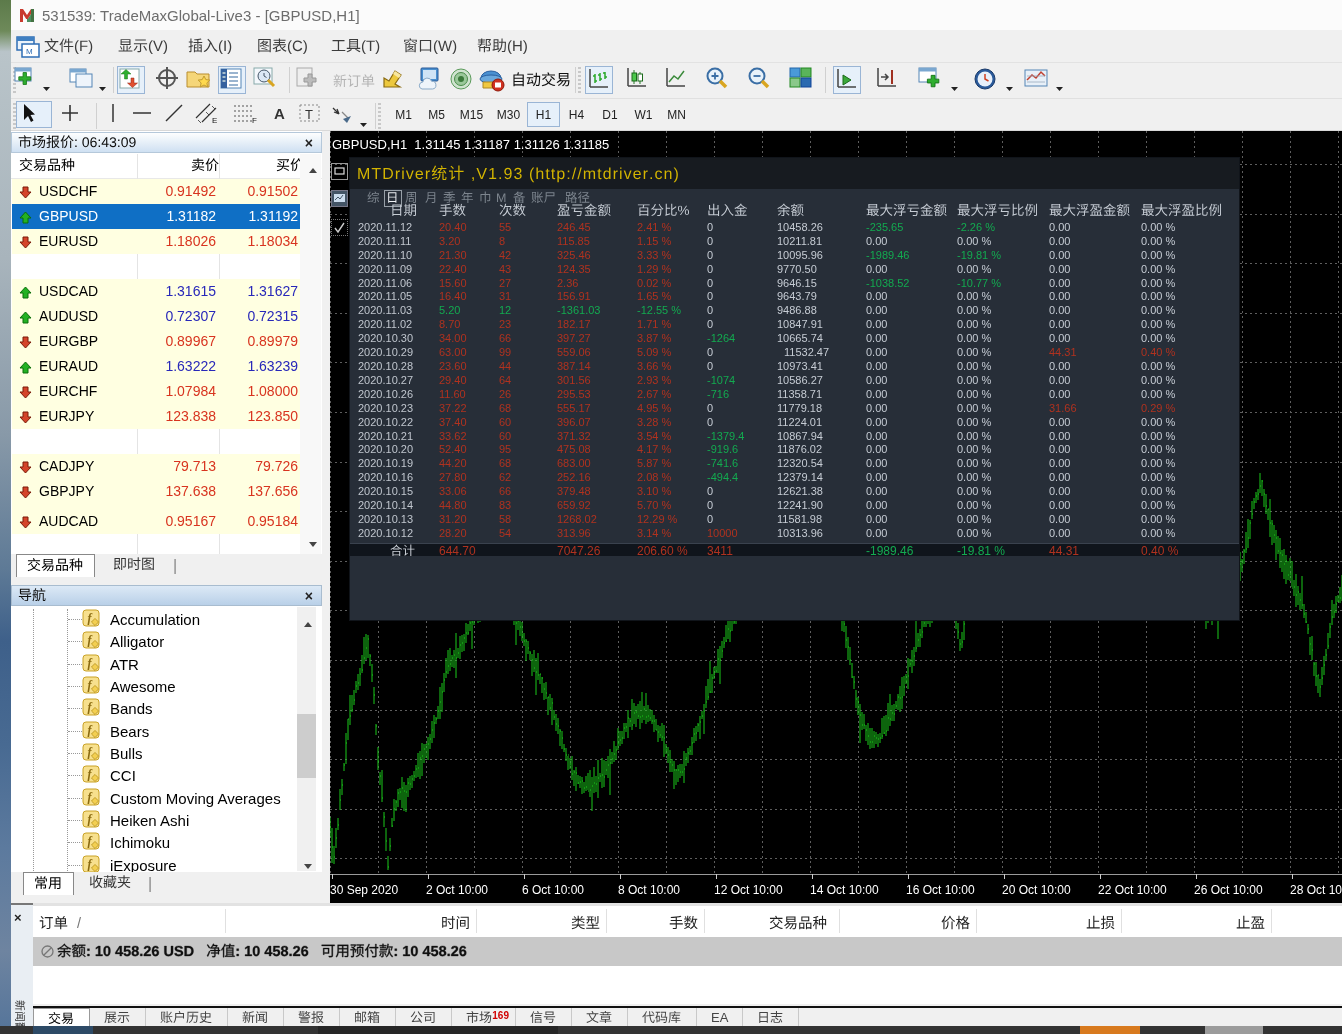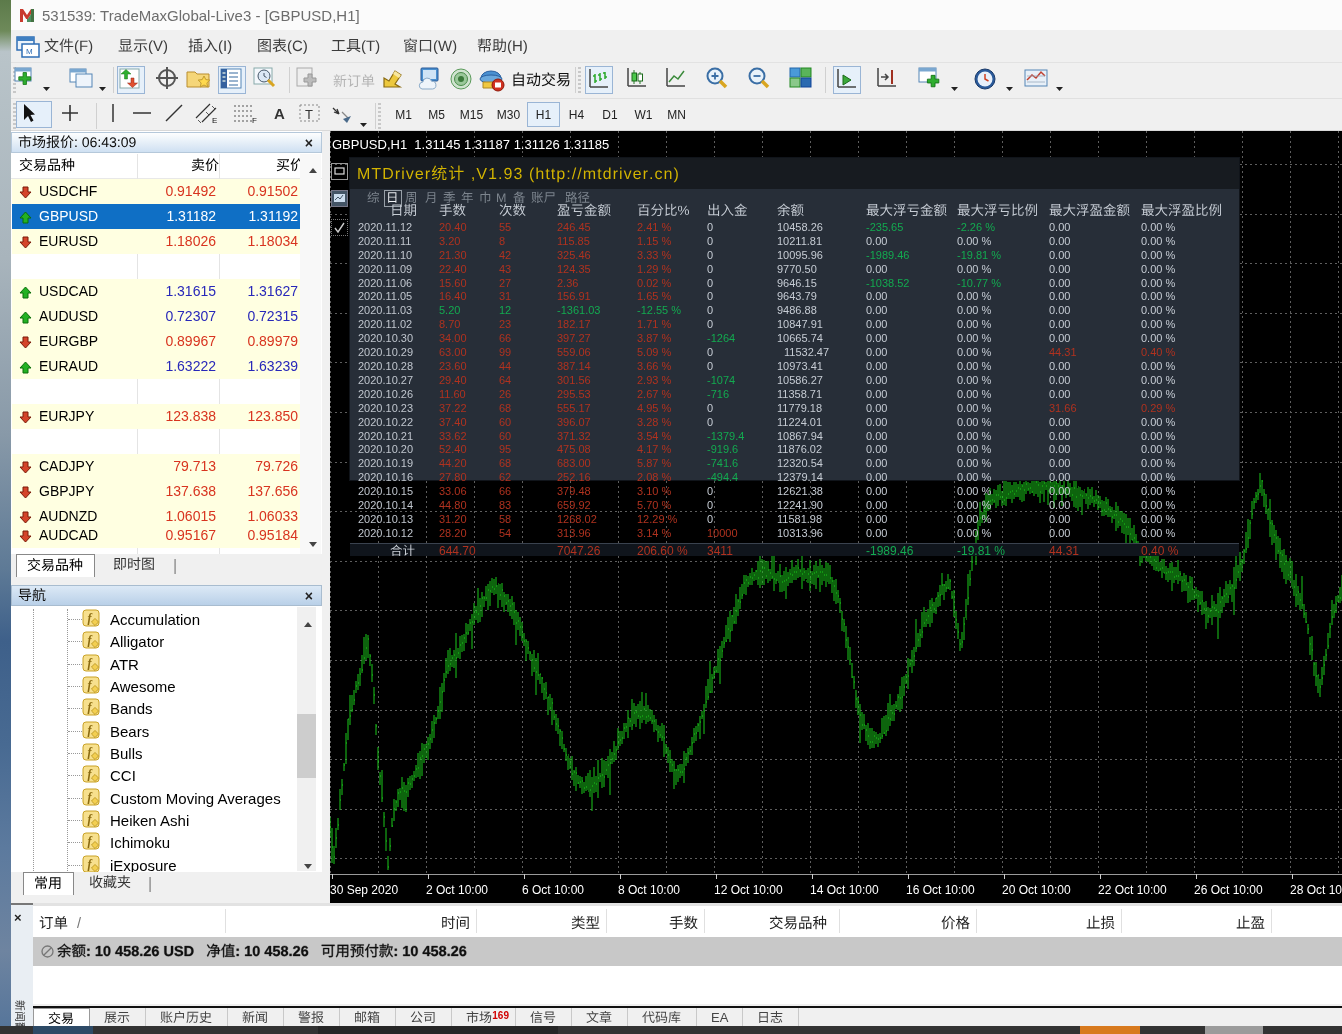--- a/index.html
+++ b/index.html
@@ -60,21 +60,21 @@
 .tree { position:absolute; border-left:1px dotted #999; width:1px; }
 
 
 #chart { left:330px; top:131px; width:1012px; height:772px; background:#000; }
 #chart svg { position:absolute; left:0; top:0; }
 #ohlc { position:absolute; left:2px; top:6px; color:#fff; font-size:13px; }
 .axl { position:absolute; top:752px; color:#fff; font-size:12px; white-space:nowrap; }
 .cicon { position:absolute; color:#bbb; font-size:13px; }
 
 
-#stats { left:349px; top:157px; width:891px; height:324px; background:#272e38; border:1px solid #10141a; }
+#stats { left:349px; top:157px; width:891px; height:464px; background:#272e38; border:1px solid #10141a; }
 #stitle { position:absolute; left:0; top:0; width:889px; height:31px; background:#171b20; padding:7px 0 0 7px; }
 #stabs { position:absolute; left:0; top:31px; width:889px; height:22px; }
 .stab { position:absolute; top:2px; font-size:13px; color:#7d858e; }
 .stab.sel { border:1px solid #98a0a8; padding:0 1px; margin:-1px 0 0 -2px; display:inline-block; height:17px; overflow:hidden; }
 .sthdr { position:absolute; left:0; top:45px; width:889px; height:16px; color:#c6ccd4; font-size:13.5px; }
 .sthdr span { position:absolute; white-space:nowrap; }
 .str { position:absolute; left:0; width:889px; height:14px; font-size:11px; }
 .str span { position:absolute; white-space:nowrap; }
 .str.tot { background:#10151c; height:13px; font-size:12px; padding-top:0px; border-top:1px solid #3a424e; }
 .str.tot span { top:0px; }
@@ -478,20 +478,28 @@
         <span class="mwp p2" style="color:#d8341f">0.89979</span>
       </div>
       <div class="mwr" style="top:223px">
         <span class="mwa"><svg width="13" height="13" viewBox="0 0 13 13">
             <path d="M6.5 1 L12 7 H9 V12 H4 V7 H1 Z" fill="#23b123" stroke="#0a6e0a" stroke-width="1"></path>
           </svg></span>
         <span class="mws" style="color:#000">EURAUD</span>
         <span class="mwp p1" style="color:#2828b9">1.63222</span>
         <span class="mwp p2" style="color:#2828b9">1.63239</span>
       </div>
+      <div class="mwr" style="top:248px">
+        <span class="mwa"><svg width="13" height="13" viewBox="0 0 13 13">
+            <path d="M6.5 12 L1 6 H4 V1 H9 V6 H12 Z" fill="#d4442a" stroke="#7a1a08" stroke-width="1"></path>
+          </svg></span>
+        <span class="mws" style="color:#000">EURCHF</span>
+        <span class="mwp p1" style="color:#d8341f">1.07984</span>
+        <span class="mwp p2" style="color:#d8341f">1.08000</span>
+      </div>
       <div class="mwr" style="top:273px">
         <span class="mwa"><svg width="13" height="13" viewBox="0 0 13 13">
             <path d="M6.5 12 L1 6 H4 V1 H9 V6 H12 Z" fill="#d4442a" stroke="#7a1a08" stroke-width="1"></path>
           </svg></span>
         <span class="mws" style="color:#000">EURJPY</span>
         <span class="mwp p1" style="color:#d8341f">123.838</span>
         <span class="mwp p2" style="color:#d8341f">123.850</span>
       </div>
       <div class="mwr" style="top:323px">
         <span class="mwa"><svg width="13" height="13" viewBox="0 0 13 13">
@@ -510,21 +518,21 @@
         <span class="mwp p2" style="color:#d8341f">137.656</span>
       </div>
       <div class="mwr" style="top:373px">
         <span class="mwa"><svg width="13" height="13" viewBox="0 0 13 13">
             <path d="M6.5 12 L1 6 H4 V1 H9 V6 H12 Z" fill="#d4442a" stroke="#7a1a08" stroke-width="1"></path>
           </svg></span>
         <span class="mws" style="color:#000">AUDNZD</span>
         <span class="mwp p1" style="color:#d8341f">1.06015</span>
         <span class="mwp p2" style="color:#d8341f">1.06033</span>
       </div>
-      <div class="mwr" style="top:392px">
+      <div class="mwr" style="top:378px">
         <span class="mwa"><svg width="13" height="13" viewBox="0 0 13 13">
             <path d="M6.5 12 L1 6 H4 V1 H9 V6 H12 Z" fill="#d4442a" stroke="#7a1a08" stroke-width="1"></path>
           </svg></span>
         <span class="mws" style="color:#000">AUDCAD</span>
         <span class="mwp p1" style="color:#d8341f">0.95167</span>
         <span class="mwp p2" style="color:#d8341f">0.95184</span>
       </div>
     <div id="mwsb"></div>
     <div class="sbarr" style="top:29px;padding-left:4px"><svg width="8" height="5">
           <polygon points="0,5 4.0,0 8,5" fill="#444"></polygon>

